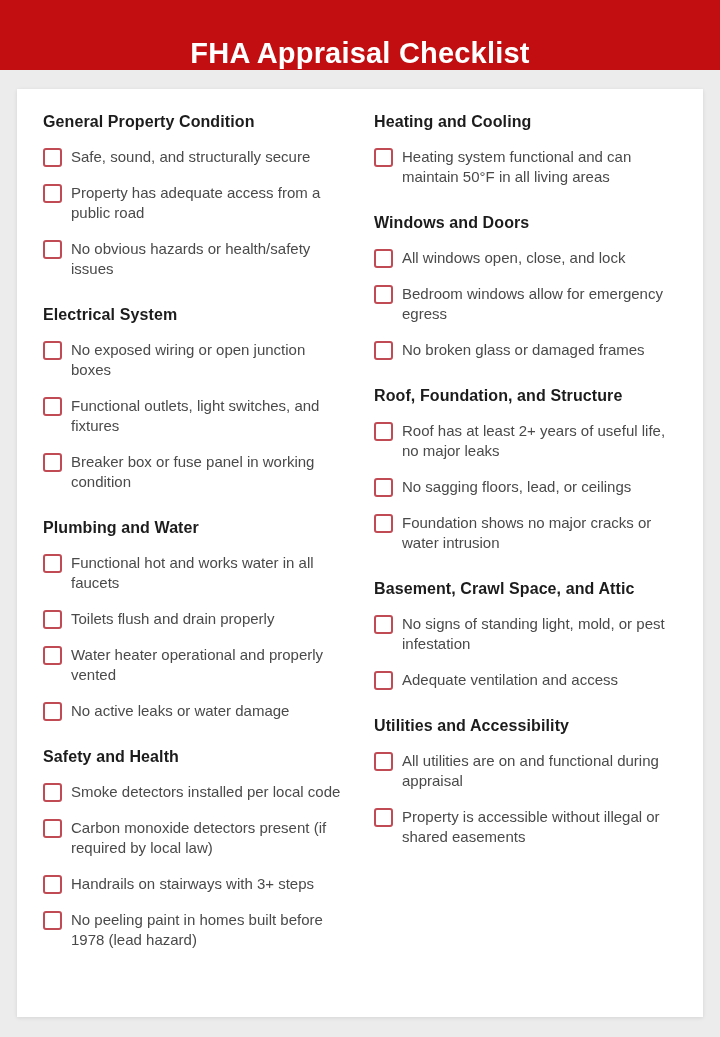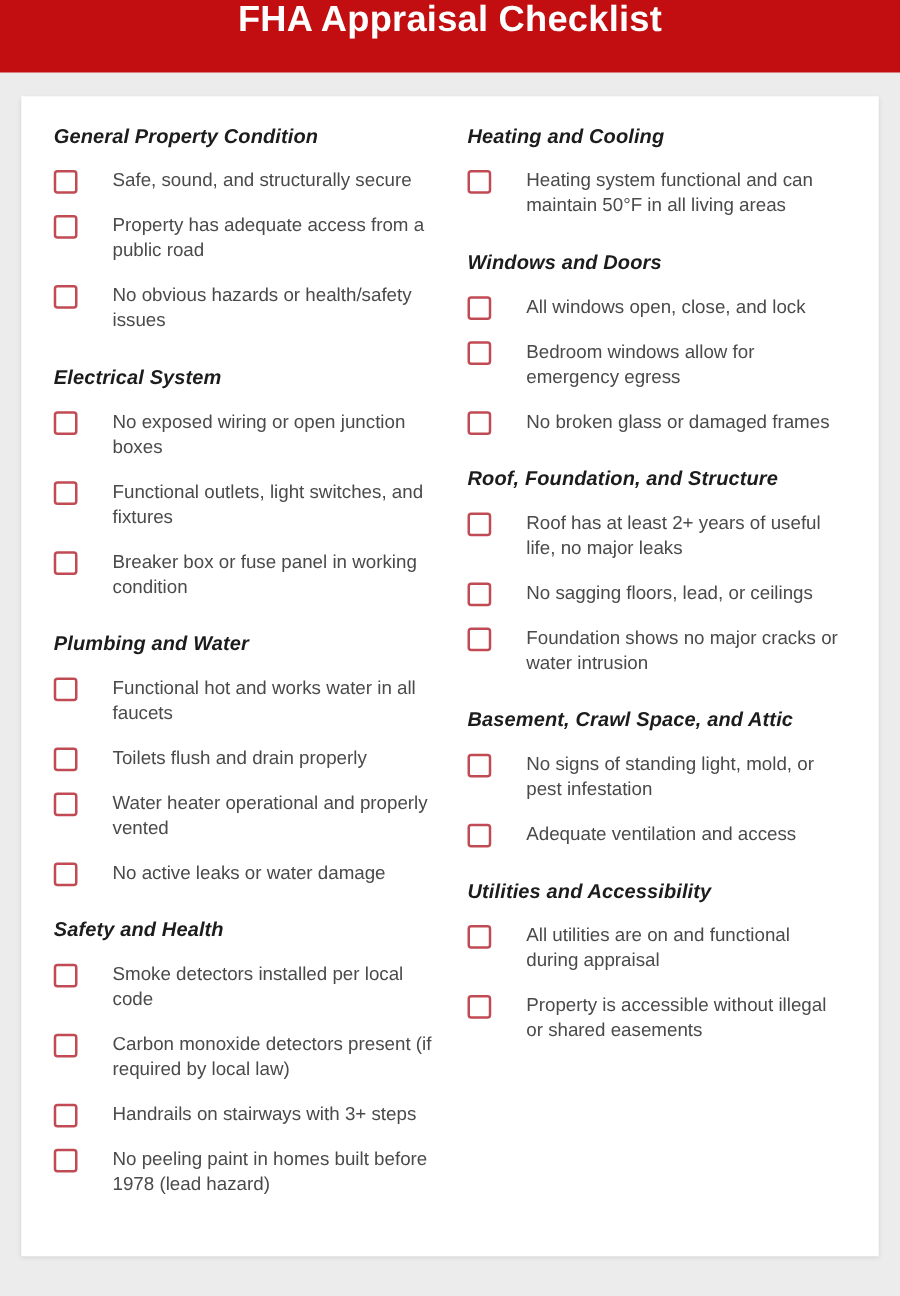--- a/index.html
+++ b/index.html
@@ -18,24 +18,24 @@
     -webkit-font-smoothing:antialiased;
   }
   .page{
     width:720px;
     height:1037px;
     box-sizing:border-box;
     overflow:hidden;
     background:var(--page-bg);
   }
   .banner{
-    height:58px;
+    height:70px;
     background:var(--banner);
     display:flex;
-    align-items:flex-start;
+    align-items:flex-end;
     justify-content:center;
   }
   .banner-title{
     margin:0;
     color:var(--banner-text);
     font-size:29px;
     font-weight:700;
     letter-spacing:.2px;
   }
   .card{
@@ -57,26 +57,25 @@
   .section{
     margin-bottom:27px;
   }
   .section:last-child{margin-bottom:0;}
   .section-title{
     margin:0 0 2px;
     font-size:16px;
     font-weight:700;
     color:var(--heading-text);
     letter-spacing:.1px;
-    font-style:italic;
   }
   .item{
     display:flex;
     align-items:flex-start;
-    gap:28px;
+    gap:9px;
     margin-top:16px;
     cursor:default;
   }
   .checkbox{
     width:15px;
     height:15px;
     border:2px solid var(--checkbox-border);
     border-radius:3px;
     background:#fff;
     flex:0 0 auto;

